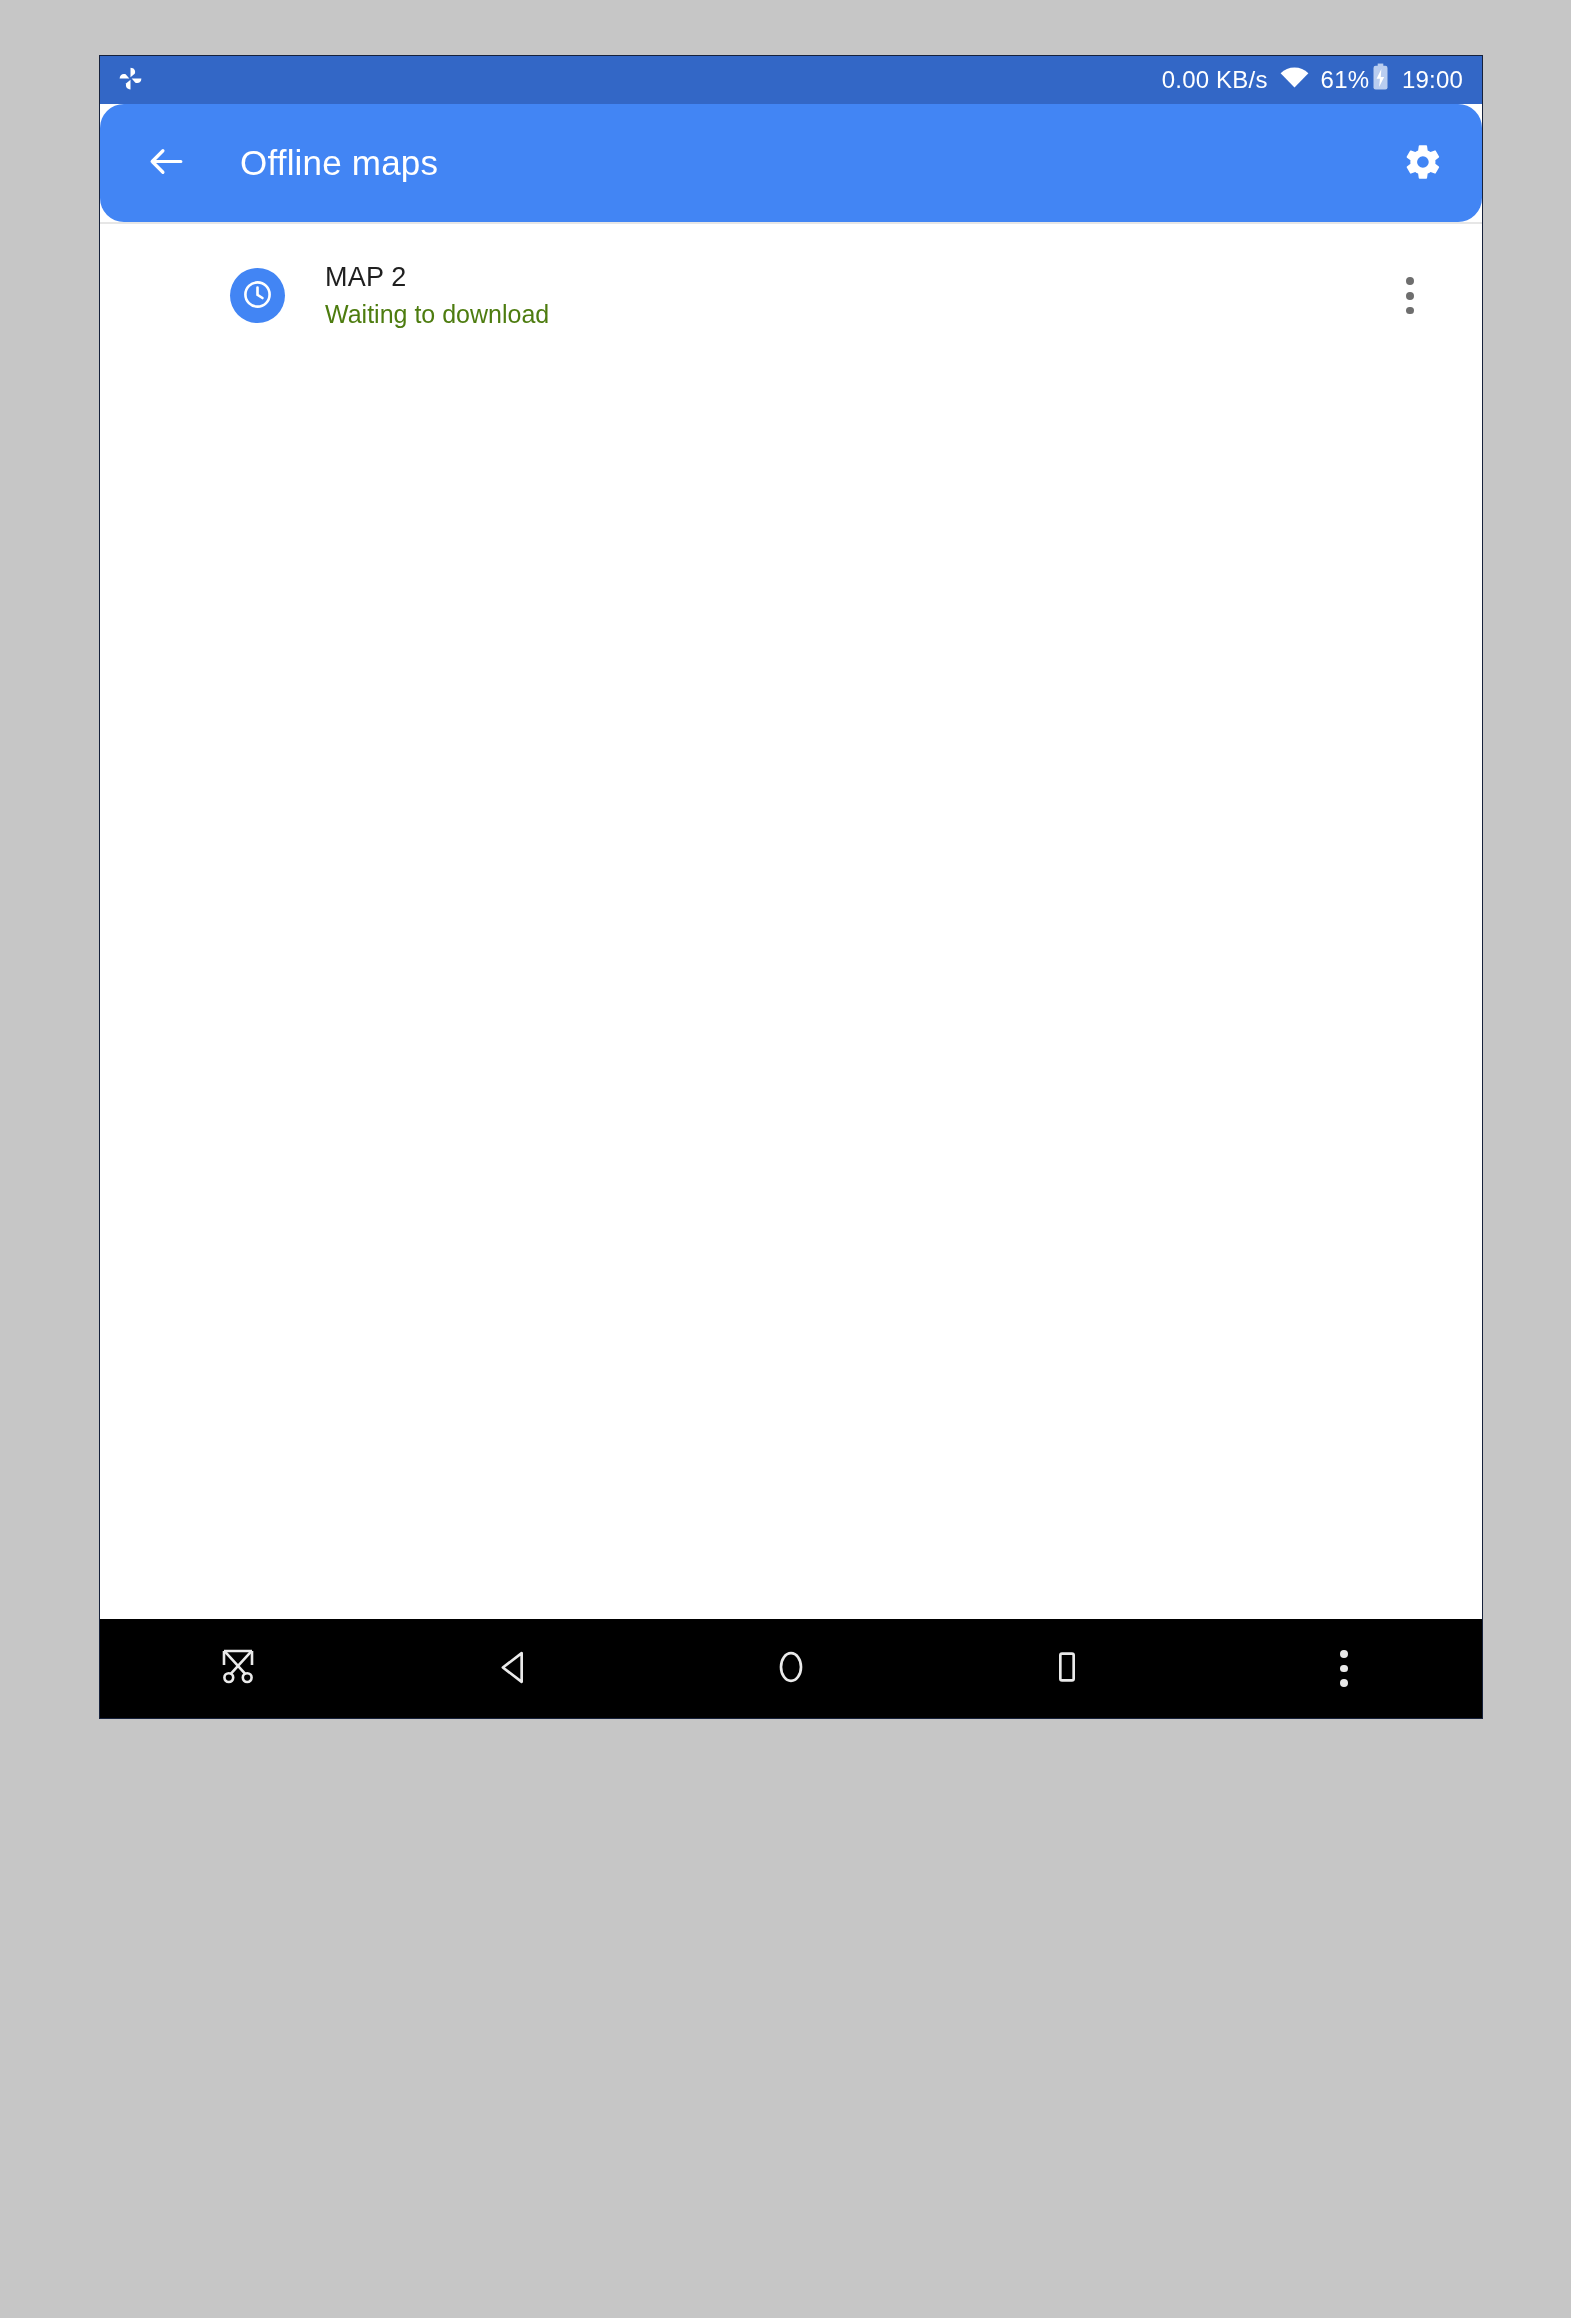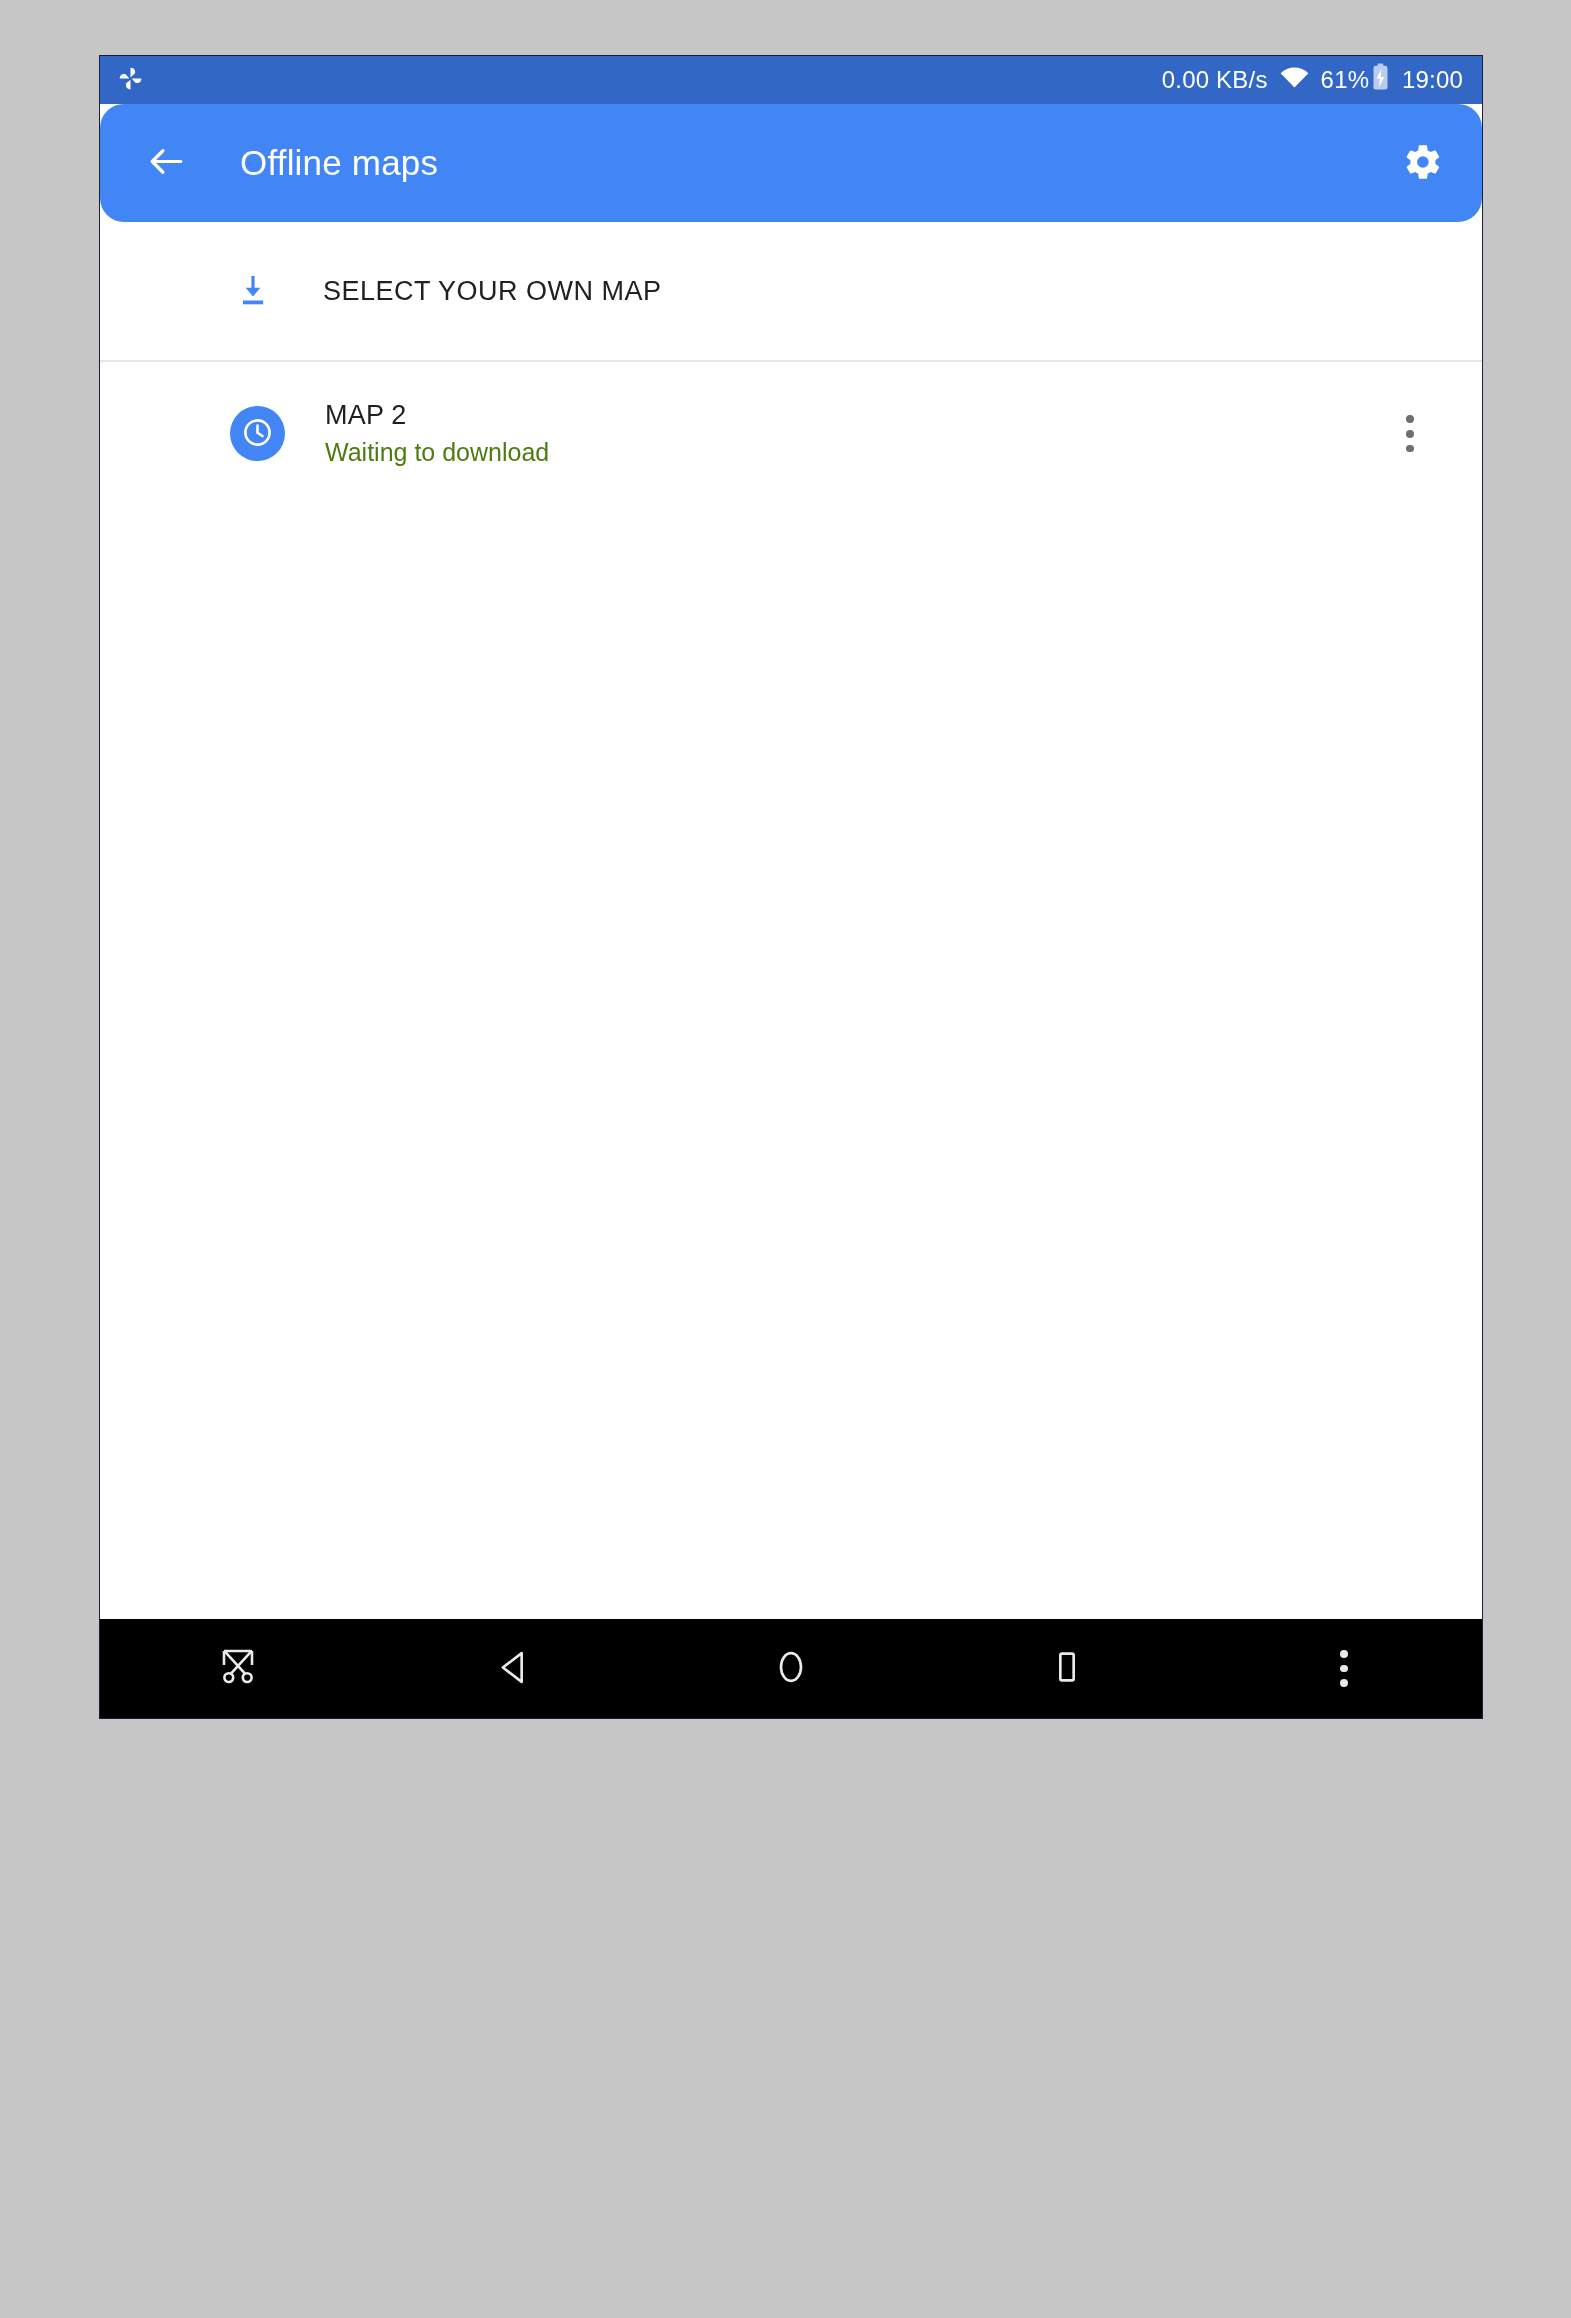--- a/index.html
+++ b/index.html
@@ -299,29 +299,20 @@
         <span>
           <svg width="40" height="40" viewBox="0 0 24 24">
             <path fill="#ffffff" d="M19.4 13c.04-.33.06-.66.06-1s-.02-.67-.06-1l2.11-1.65a.5.5 0 00.12-.64l-2-3.46a.5.5 0 00-.6-.22l-2.49 1a7.3 7.3 0 00-1.73-1l-.38-2.65A.5.5 0 0013.94 2h-4a.5.5 0 00-.49.42l-.38 2.65c-.63.26-1.2.6-1.73 1l-2.49-1a.5.5 0 00-.6.22l-2 3.46a.5.5 0 00.12.64L4.48 11c-.04.33-.06.66-.06 1s.02.67.06 1l-2.11 1.65a.5.5 0 00-.12.64l2 3.46c.12.22.38.3.6.22l2.49-1c.52.4 1.1.74 1.73 1l.38 2.65c.04.24.25.42.49.42h4c.24 0 .45-.18.49-.42l.38-2.65c.63-.26 1.2-.6 1.73-1l2.49 1c.22.08.48 0 .6-.22l2-3.46a.5.5 0 00-.12-.64L19.4 13zM11.94 15.5A3.5 3.5 0 1115.44 12a3.5 3.5 0 01-3.5 3.5z"></path>
           </svg>
         </span>
       </div>
     </div>
 
     <div id="content">
 
-      <div class="select-row">
-        <span class="dl-icon">
-          <svg width="38" height="38" viewBox="0 0 24 24">
-            <path fill="#4285f4" d="M11 2.5h2v7.5h3.6L12 15.4 7.4 10H11z"></path>
-            <rect x="5.6" y="18" width="12.8" height="2.4" fill="#4285f4"></rect>
-          </svg>
-        </span>
-        <span class="label">SELECT YOUR OWN MAP</span>
-      </div>
 
       <div class="divider"></div>
 
 
       <div class="map-row">
         <span class="avatar">
           <span>
             <svg width="35" height="35" viewBox="0 0 24 24">
               <circle cx="12" cy="12" r="8.3" fill="none" stroke="#ffffff" stroke-width="1.8"></circle>
               <path fill="none" stroke="#ffffff" stroke-width="1.8" stroke-linecap="round" d="M12 7.2 V12.2 L15.4 14.4"></path>

